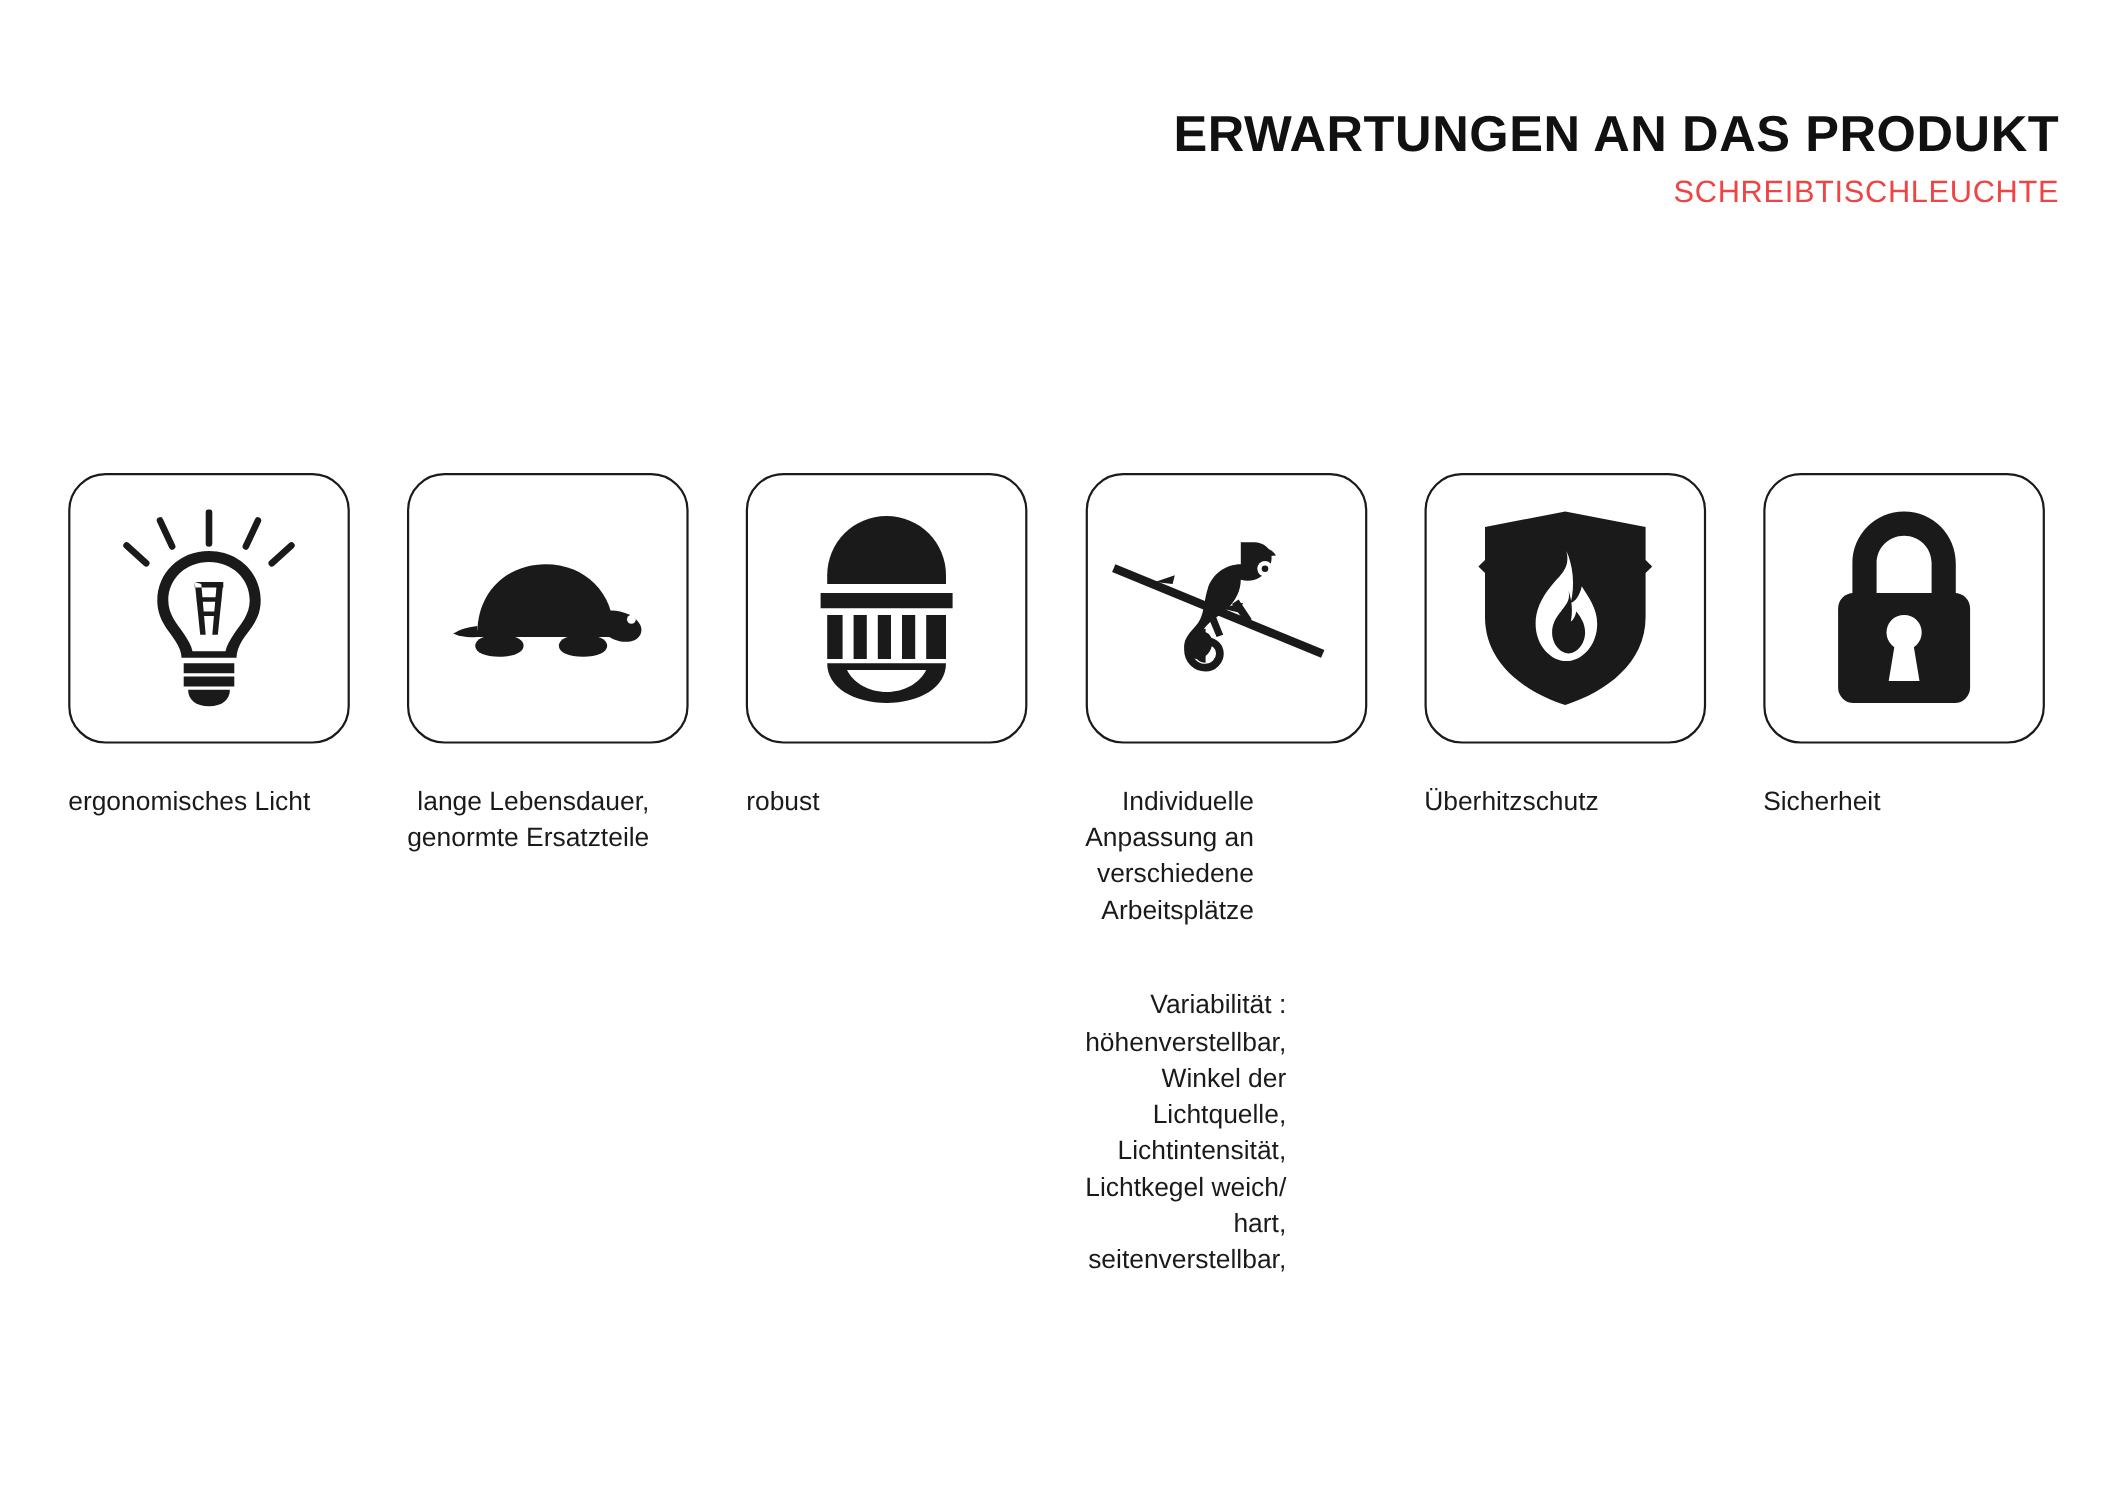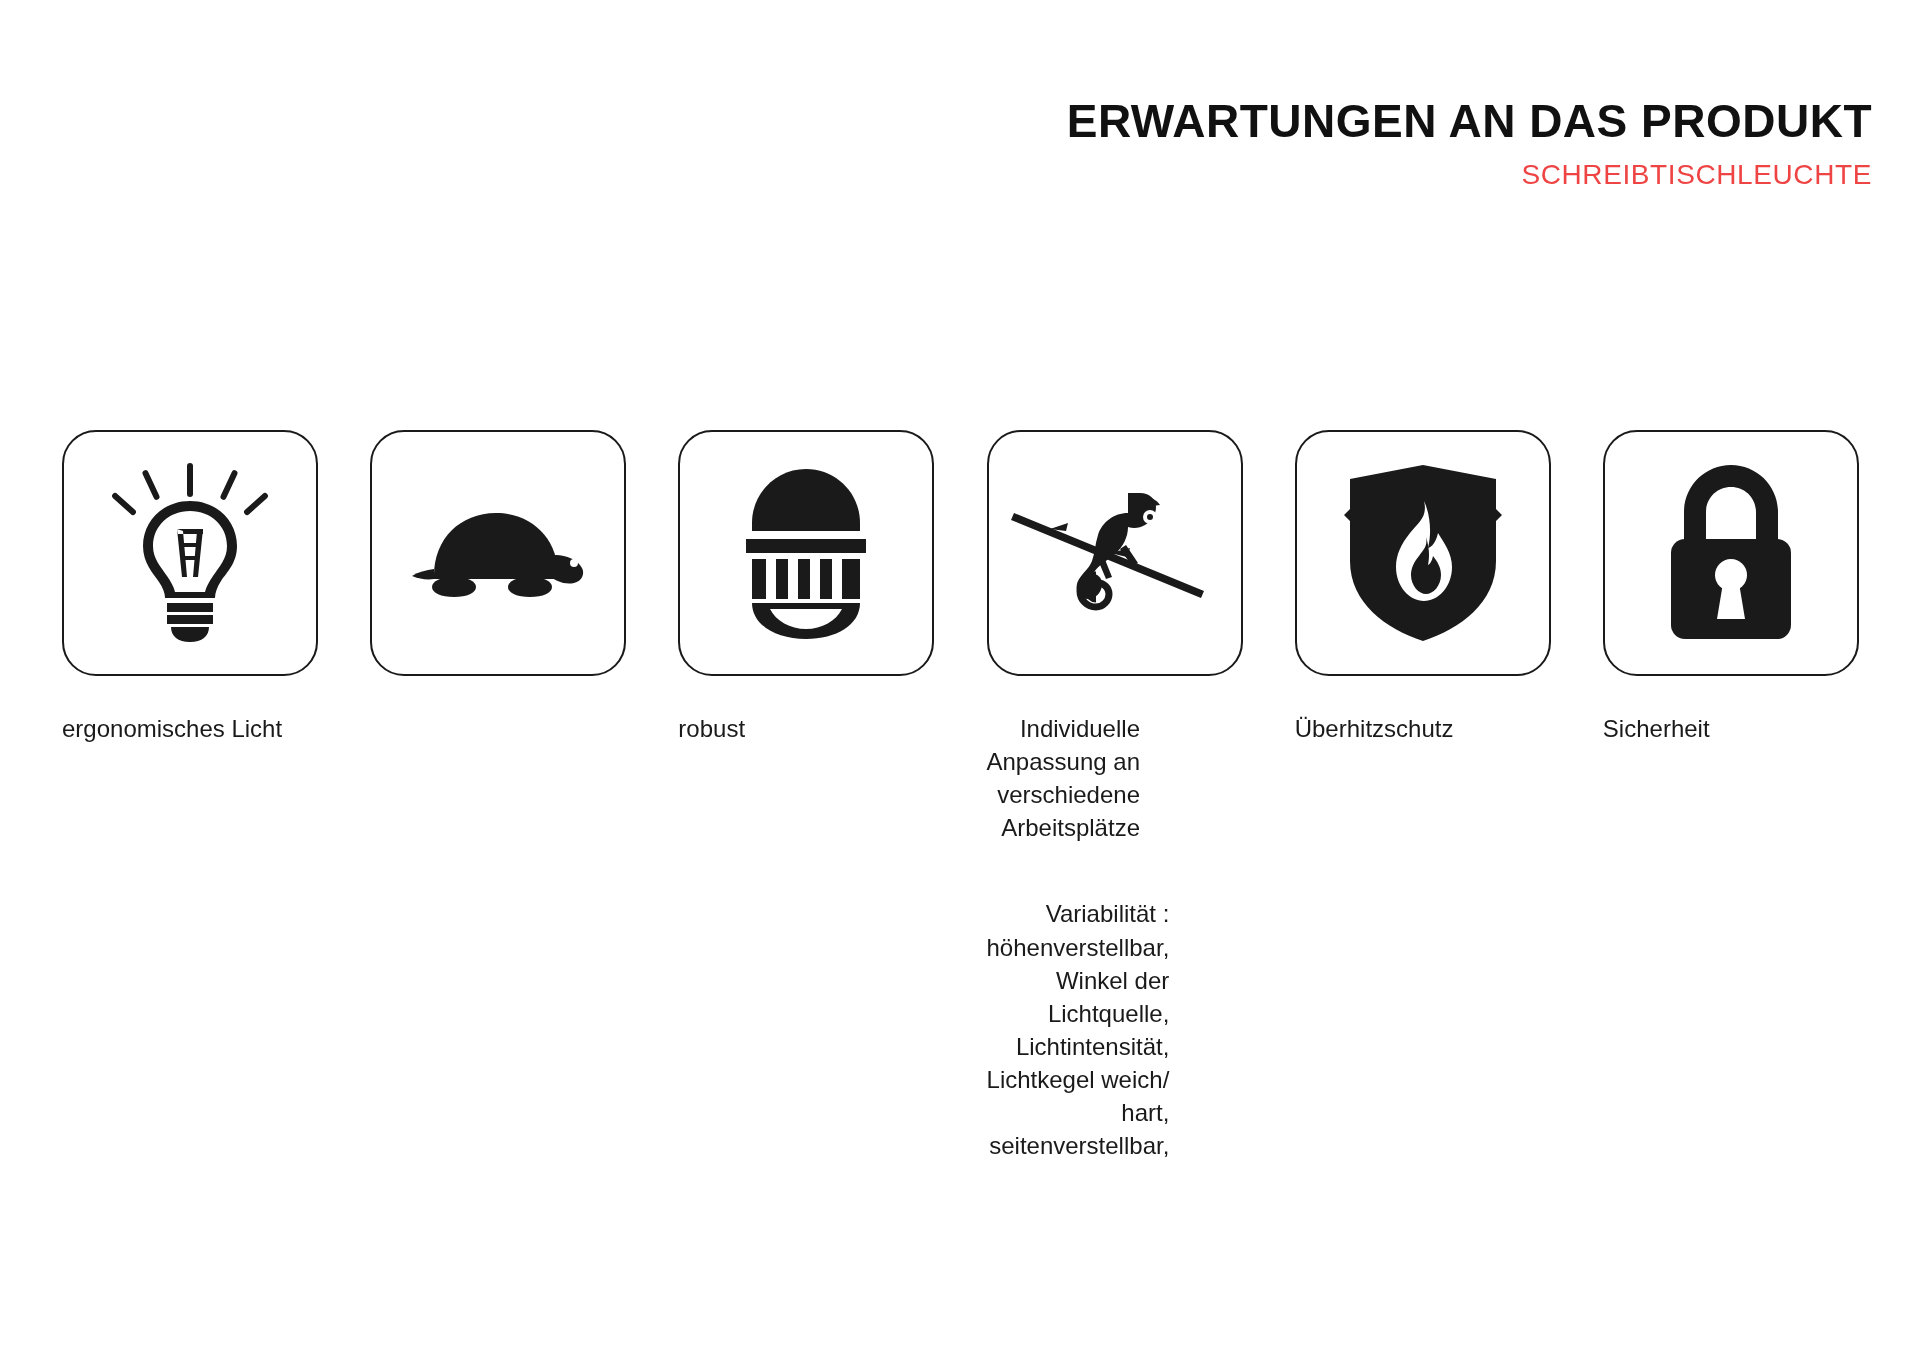--- a/index.html
+++ b/index.html
@@ -138,20 +138,22 @@
 
             <path d="M132 94c13 0 22 4 22 10s-9 10-22 10-22-4-22-10 9-10 22-10z"></path>
 
             <path d="M56 94c13 0 22 4 22 10s-9 10-22 10-22-4-22-10 9-10 22-10z"></path>
 
             <path d="M30 90h140v6H30z"></path>
           </g>
         </svg>
       </span>
     </div>
+    <div class="caption">lange Lebensdauer,
+genormte Ersatzteile</div>
   </div>
 
   <div class="card">
     <div class="icon-box">
       <span>
         <svg width="180" height="180" viewBox="0 0 180 180">
           <g fill="#1a1a1a">
 
             <path d="M90 6c-30 0-54 24-54 54v8h108v-8c0-30-24-54-54-54z"></path>
 

